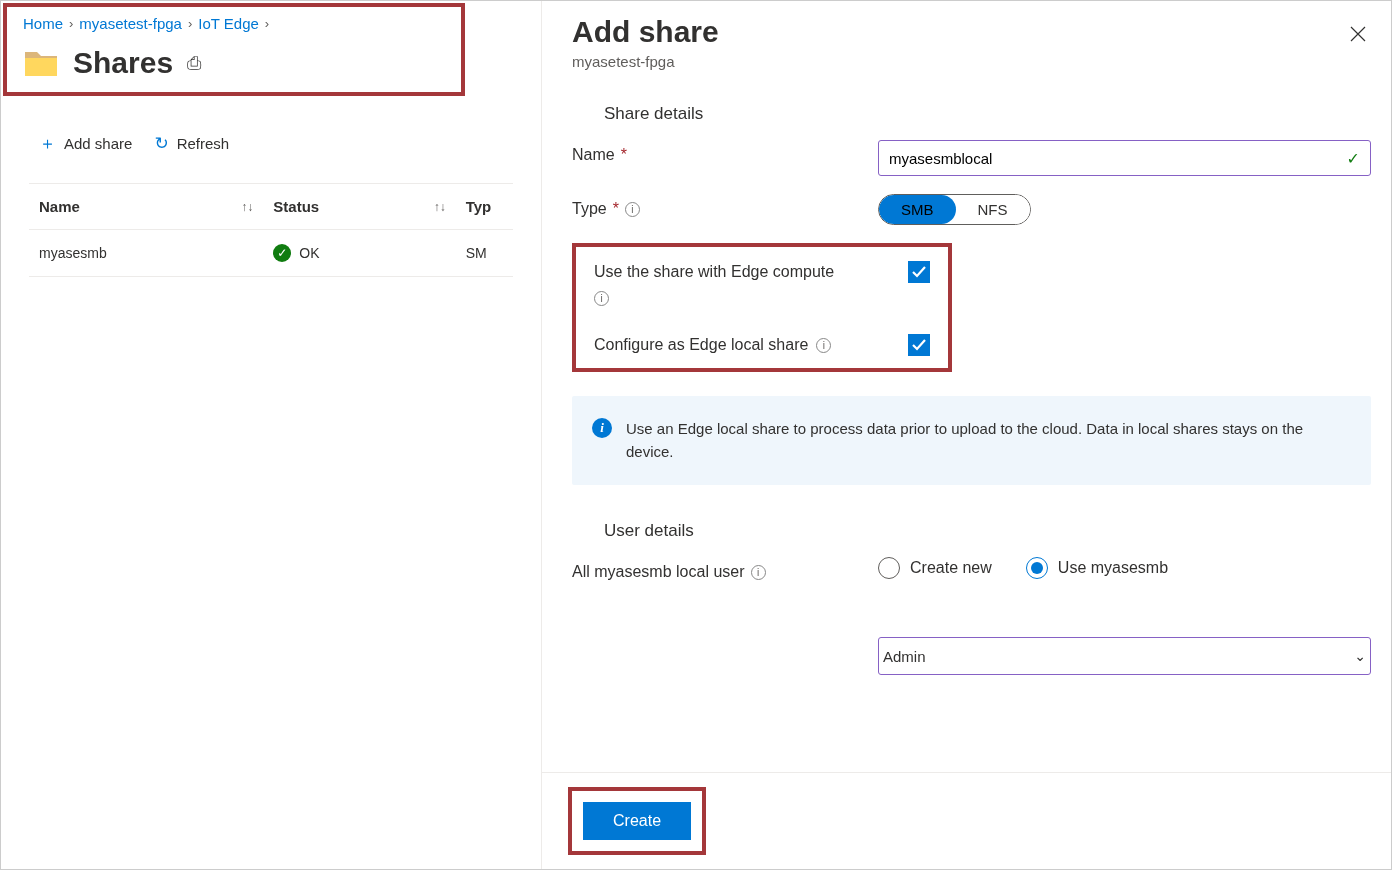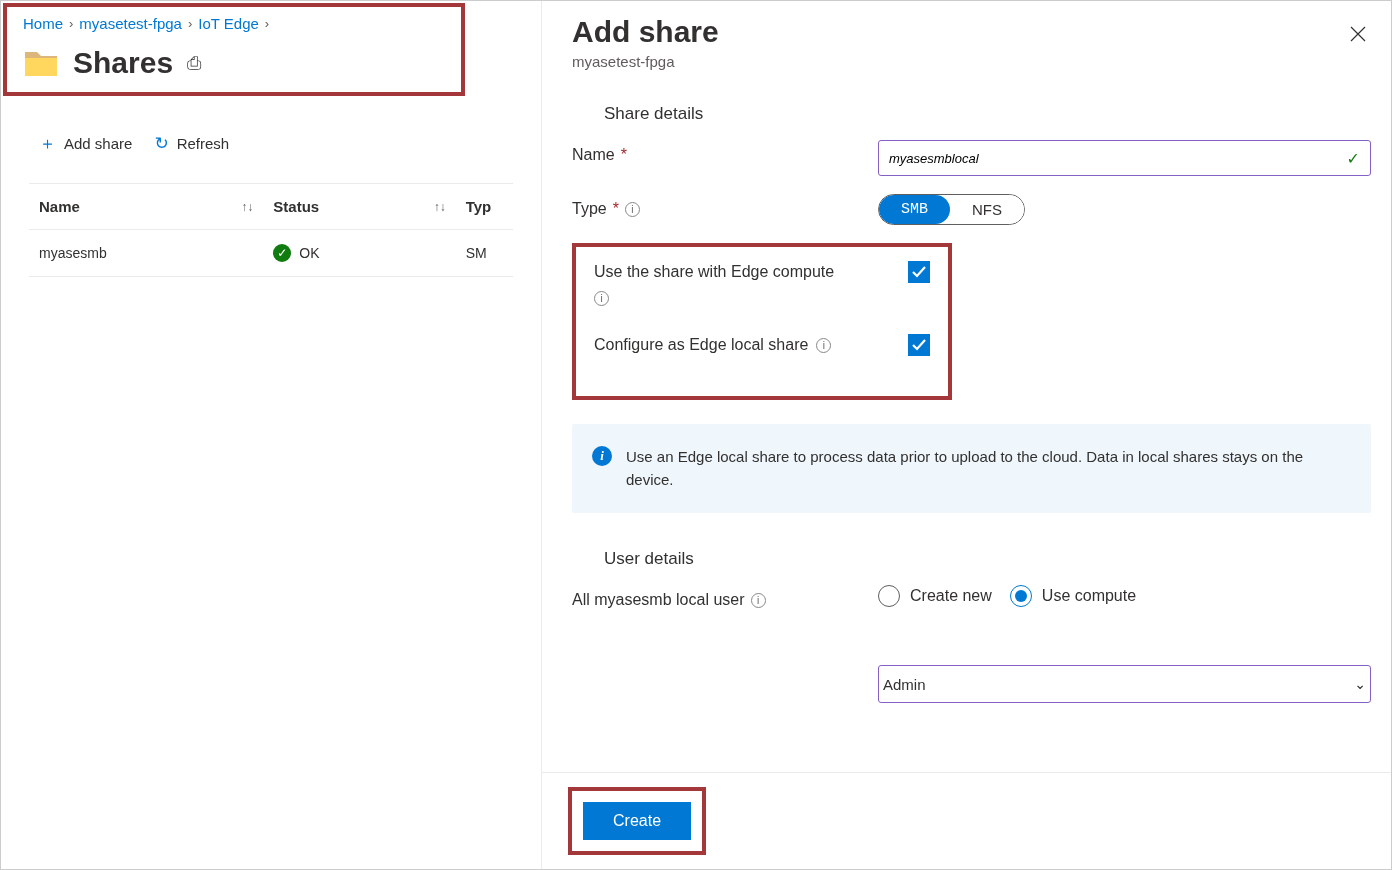--- a/index.html
+++ b/index.html
@@ -64,48 +64,48 @@
 .form-row { display: flex; align-items: flex-start; margin-bottom: 18px; gap: 16px; }
 .form-label { width: 290px; font-size: 16px; padding-top: 6px; display: flex; align-items: center; gap: 6px; }
 .req { color: #a4262c; }
 .info-icon { color: #605e5c; font-size: 14px; width: 15px; height: 15px; border: 1px solid #888; border-radius: 50%; display: inline-flex; align-items: center; justify-content: center; font-size: 10px; }
 
 .text-input {
   flex: 1; border: 1px solid #8661c5; border-radius: 3px;
   height: 36px; padding: 0 36px 0 10px; font-size: 15px;
   position: relative;
 }
-.text-input input { border: none; outline: none; width: 100%; height: 100%; font-size: 13px; background: transparent; font-style: italic; }
+.text-input input { border: none; outline: none; width: 100%; height: 100%; font-size: 15px; background: transparent; }
 .valid-check { position: absolute; right: 10px; top: 8px; color: #107c10; font-size: 16px; }
 
 .pill-group { display: flex; border: 1px solid #605e5c; border-radius: 20px; overflow: hidden; }
 .pill { padding: 6px 22px; font-size: 15px; background: #fff; cursor: pointer; }
-.pill.active { background: #0078d4; color: #ffffff; border-radius: 20px; font-family: Liberation Mono, monospace; }
+.pill.active { background: #0078d4; color: #000000; border-radius: 20px; }
 
 .checkbox-block {
   border: 4px solid #a4373a;
-  padding: 14px 18px 36px 18px;
+  padding: 14px 18px 8px 18px;
   width: 380px;
   margin-bottom: 24px;
 }
 .check-row { display: flex; align-items: center; gap: 14px; margin-bottom: 4px; }
 .check-label { font-size: 16px; flex: 1; display: flex; align-items: center; gap: 8px; }
 .custom-check { width: 22px; height: 22px; background: #0078d4; display: flex; align-items: center; justify-content: center; cursor: pointer; }
 .custom-check svg { stroke: #fff; }
 .check-subrow { margin-top: 6px; }
 .check-spacer { height: 28px; }
 
 .info-banner {
   background: #eff6fc; padding: 22px 20px; display: flex; gap: 14px;
   align-items: flex-start; border-radius: 2px; margin-bottom: 36px;
 }
 .info-banner .i-icon { width: 20px; height: 20px; border-radius: 50%; background: #0078d4; color: #fff; display: flex; align-items: center; justify-content: center; font-size: 13px; font-weight: 600; flex-shrink: 0; font-family: Georgia, serif; font-style: italic;}
 .info-banner-text { font-size: 15px; color: #323130; line-height: 1.5; }
 
-.radio-row { display: flex; align-items: center; gap: 18px; }
+.radio-row { display: flex; align-items: center; gap: 34px; }
 .radio-item { display: flex; align-items: center; gap: 10px; cursor: pointer; font-size: 16px; }
 .radio-outer { width: 22px; height: 22px; border: 1px solid #605e5c; border-radius: 50%; display: flex; align-items: center; justify-content: center; }
 .radio-item.selected .radio-outer { border-color: #0078d4; }
 .radio-inner { width: 12px; height: 12px; border-radius: 50%; }
 .radio-item.selected .radio-inner { background: #0078d4; }
 
 .select-input {
   flex: 1; border: 1px solid #8661c5; border-radius: 3px;
   height: 38px; padding: 0 4px; font-size: 15px;
   display: flex; align-items: center; justify-content: space-between;
@@ -258,21 +258,21 @@
         <div class="radio-item">
           <span class="radio-outer">
               <span class="radio-inner"></span>
             </span>
           <span>Create new</span>
         </div>
         <div class="radio-item selected">
           <span class="radio-outer">
               <span class="radio-inner"></span>
             </span>
-          <span>Use compute</span>
+          <span>Use myasesmb</span>
         </div>
       </div>
     </div>
 
     <div class="form-row">
       <div class="form-label"></div>
       <div class="select-input">
         <span>Admin</span>
         <span class="chev-down">⌄</span>
       </div>

